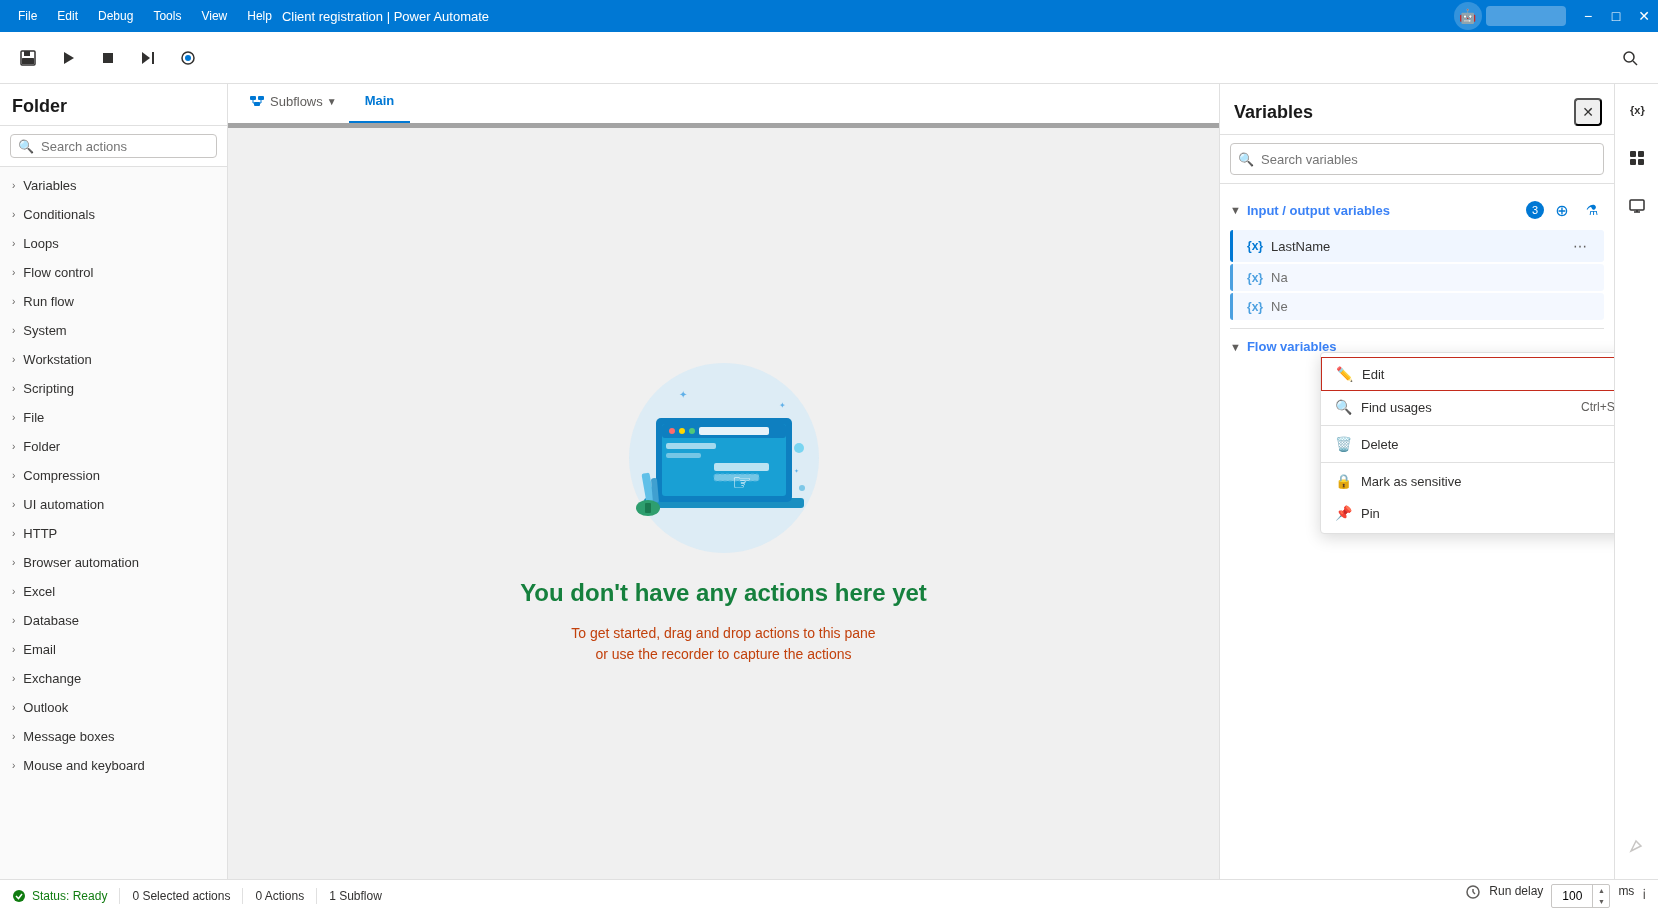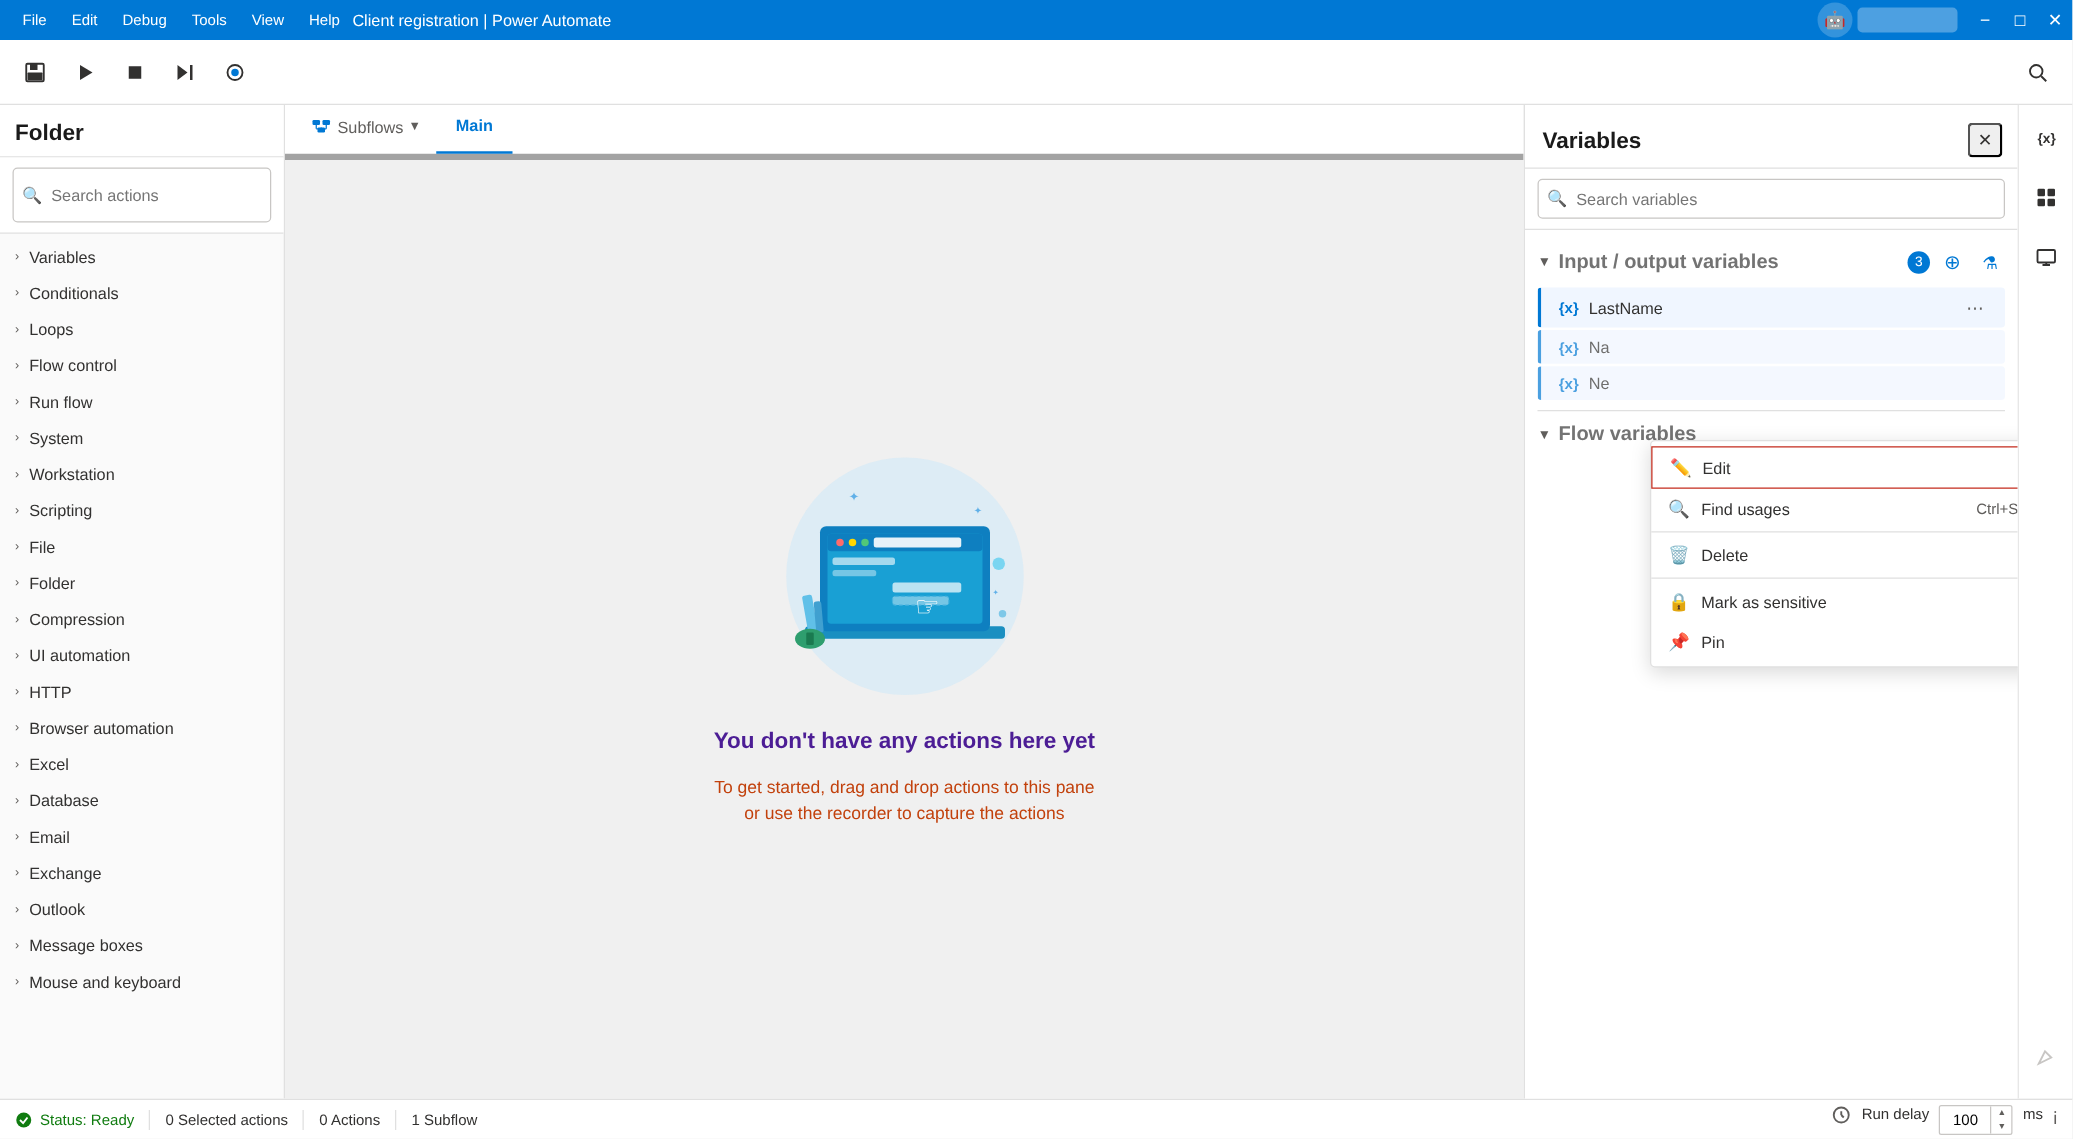--- a/index.html
+++ b/index.html
@@ -114,21 +114,21 @@
       background: white;
       border-bottom: 1px solid #e0e0e0;
     }
     .actions-search {
       padding: 8px 10px;
       background: white;
       border-bottom: 1px solid #e0e0e0;
     }
     .actions-search input {
       width: 100%;
-      height: 44px;
+      height: 24px;
       border: 1px solid #c8c6c4;
       border-radius: 4px;
       padding: 0 8px 0 30px;
       font-size: 13px;
       color: #605e5c;
       background: white;
       outline: none;
     }
     .actions-search .search-wrap {
       position: relative;
@@ -200,23 +200,23 @@
 
     .flow-canvas {
       flex: 1;
       display: flex;
       flex-direction: column;
       align-items: center;
       justify-content: center;
       gap: 16px;
     }
     .flow-empty-title {
-      font-size: 18px;
+      font-size: 24px;
       font-weight: 600;
-      color: #4c1d95;
+      color: #15803d;
       text-align: center;
     }
     .flow-empty-subtitle {
       font-size: 14px;
       color: #c2410c;
       text-align: center;
       line-height: 1.5;
     }
 
     
@@ -272,21 +272,21 @@
 
     .section-header {
       display: flex;
       align-items: center;
       padding: 6px 10px;
       gap: 6px;
       cursor: pointer;
       user-select: none;
     }
     .section-chevron { font-size: 11px; color: #605e5c; }
-    .section-title { font-size: 16px; font-weight: 600; color: #737373; flex: 1; }
+    .section-title { font-size: 13px; font-weight: 600; color: #3b82f6; flex: 1; }
     .section-badge {
       background: #0078d4;
       color: white;
       border-radius: 50%;
       width: 18px; height: 18px;
       font-size: 11px;
       display: flex; align-items: center; justify-content: center;
     }
     .section-add-btn {
       width: 24px; height: 24px;

